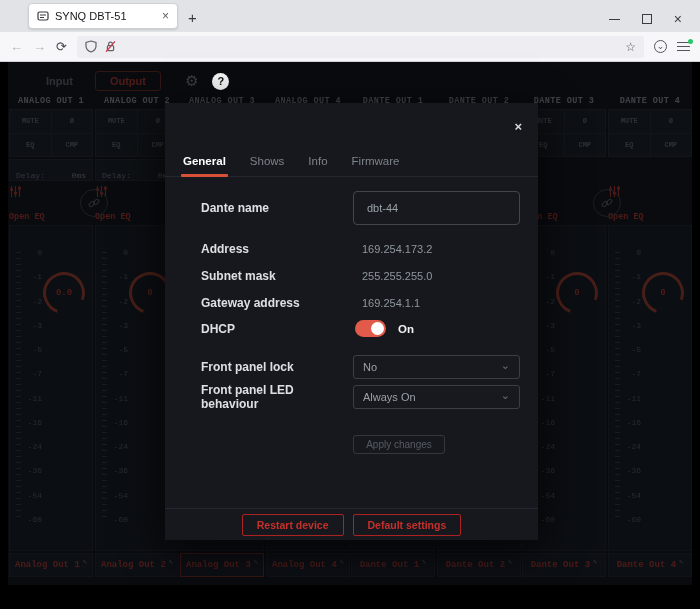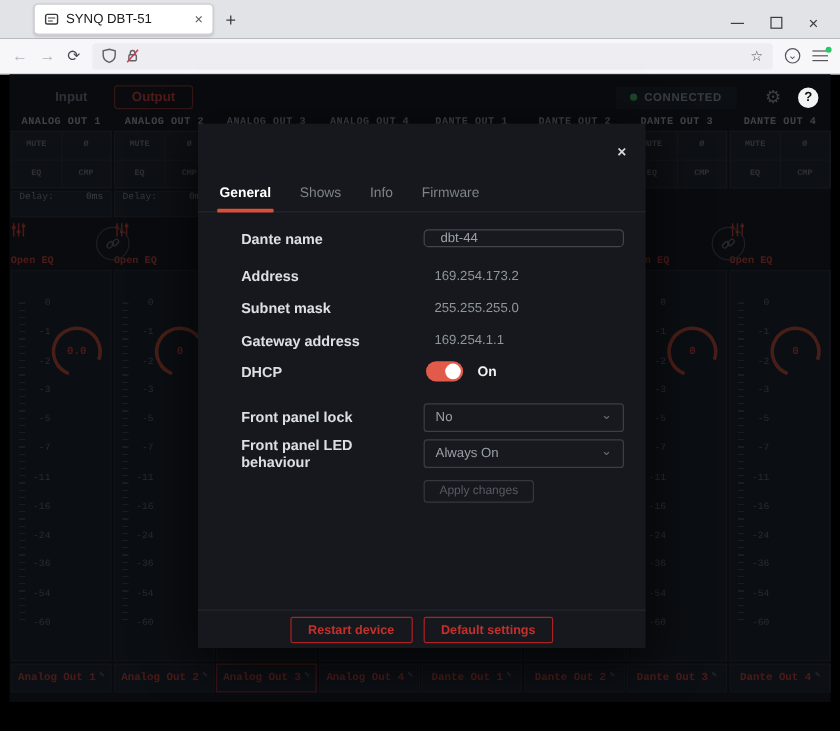--- a/index.html
+++ b/index.html
@@ -52,21 +52,21 @@
   .rail { display:flex; gap:1px; padding:0 1px; }
   .pair { position:relative; display:flex; gap:2px; flex:1; }
   .strip { width:84px; display:flex; flex-direction:column; height:482px;font-family:Liberation Mono, monospace; }
   .strip-h { height:14px; font-size:8.5px; font-weight:bold; letter-spacing:.4px; color:#99a1aa;
     text-align:center; line-height:12px; }
   .btn-grid { display:grid; grid-template-columns:1fr 1fr; gap:1px; background:#262b33;
     border:1px solid #262b33; height:48px; }
   .sbtn { background:#191d24; color:#6d747d; font-size:7px; font-weight:bold;
     display:flex; align-items:center; justify-content:center; }
   .delay-row { margin-top:2px; height:22px; background:#191d24; border:1px solid #242931;
-    display:flex; align-items:flex-start; justify-content:space-between; padding:0 6px;
+    display:flex; align-items:flex-end; justify-content:space-between; padding:0 6px;
     font-size:8px; color:#7b838c; }
   .delay-row.empty { visibility:hidden; }
   .delay-row .dv { color:#8d959e; }
   .openeq { margin-top:2px; height:40px; display:flex; flex-direction:column; 
     justify-content:center; gap:14px; }
   .openeq-label { font-size:8.5px; font-weight:bold; color:#c0392b; }
   .fader { position:relative; flex:1; margin-top:2px; background:#14181e; border:1px solid #20252d; }
   .ruler { position:absolute; left:6px; top:22px; bottom:26px; width:26px; display:flex;
     flex-direction:column; justify-content:space-between; }
   .ruler::before { content:''; position:absolute; left:0; top:4px; bottom:4px; width:5px;
@@ -95,21 +95,21 @@
   .m-close { margin-left:auto; color:#d7dadd; font-size:13px; font-weight:bold; line-height:13px; }
   .m-tabs { display:flex; gap:24px; padding:0 18px; margin-top:22px; border-bottom:1px solid #24282e; }
   .m-tab { font-size:11.5px; color:#7d838b; padding-bottom:9px; position:relative; }
   .m-tab.active { color:#fff; font-weight:bold; }
   .m-tab.active::after { content:''; position:absolute; left:-2px; right:-2px; bottom:-1px; height:3px;
     background:#d94f38; border-radius:1px; }
   .m-body { padding:0 18px; }
   .m-row { display:flex; align-items:center; }
   .m-label { flex:1; font-size:12px; font-weight:bold; color:#dde0e3;margin-left:18px; }
   .m-ctrl { width:167px; display:flex; align-items:center; }
-  .m-input { width:167px; height:15px; background:#17191e; border:1px solid #41454d; border-radius:4px;
+  .m-input { width:167px; height:34px; background:#17191e; border:1px solid #41454d; border-radius:4px;
     color:#9ba1a9; font-size:11px; padding:0 13px; font-family:"Liberation Sans", sans-serif; }
   .m-static { font-size:11px; color:#8f969e; padding-left:9px; }
   .toggle { width:31px; height:17px; border-radius:9px; background:#e25b4a; position:relative; margin-left:2px; }
   .toggle-knob { position:absolute; right:2px; top:2px; width:13px; height:13px; border-radius:50%; background:#fff; }
   .toggle-state { margin-left:12px; font-size:11.5px; font-weight:bold; color:#f0f2f4; }
   .m-select { width:167px; height:24px; background:#17191e; border:1px solid #3a3e46; border-radius:3px;
     display:flex; align-items:center; padding:0 9px; }
   .m-select .sel-val { flex:1; font-size:11px; color:#9aa0a8; }
   .m-select .chev { font-size:11px; color:#6a7078; line-height:8px; transform:translateY(-2px); }
   .apply-btn { width:92px; height:19px; background:transparent; border:1px solid #33383f; border-radius:3px;
@@ -176,24 +176,20 @@
           <i></i>
         </span>
       <span class="menu-dot"></span>
     </span>
   </div>
 
   <div class="app">
     <div class="app-header">
       <span class="vtab input">Input</span>
       <span class="vtab output">Output</span>
-      <span class="status-chip">
-        <span class="status-dot" id="status-dot" style="background: rgb(63, 174, 90);"></span>
-        <span class="status-label">CONNECTED</span>
-      </span>
       <span class="gear">⚙</span>
       <span class="help">?</span>
     </div>
     <div class="rail" id="rail">
         <div class="pair">
           <span class="linkcirc">
             <svg width="12" height="12" viewBox="0 0 12 12">
               <rect x="0.8" y="5.2" width="6" height="3.6" rx="1.8" fill="none" stroke="#5a626b" stroke-width="1.1" transform="rotate(-45 3.8 7)"></rect>
               <rect x="5.2" y="3.2" width="6" height="3.6" rx="1.8" fill="none" stroke="#5a626b" stroke-width="1.1" transform="rotate(-45 8.2 5)"></rect>
             </svg>
@@ -678,21 +674,21 @@
       </div>
       <div class="m-row" style="margin-top:4px;">
         <span class="m-label">Front panel LED behaviour</span>
         <span class="m-ctrl">
           <span class="m-select">
             <span class="sel-val">Always On</span>
             <span class="chev">⌄</span>
           </span>
         </span>
       </div>
-      <div class="m-row" style="margin-top:8px;">
+      <div class="m-row" style="margin-top:24px;">
         <span class="m-label"></span>
         <span class="m-ctrl">
             <button class="apply-btn">Apply changes</button>
           </span>
       </div>
     </div>
     <div class="m-footer">
       <button class="danger-btn">Restart device</button>
       <button class="danger-btn">Default settings</button>
     </div>

